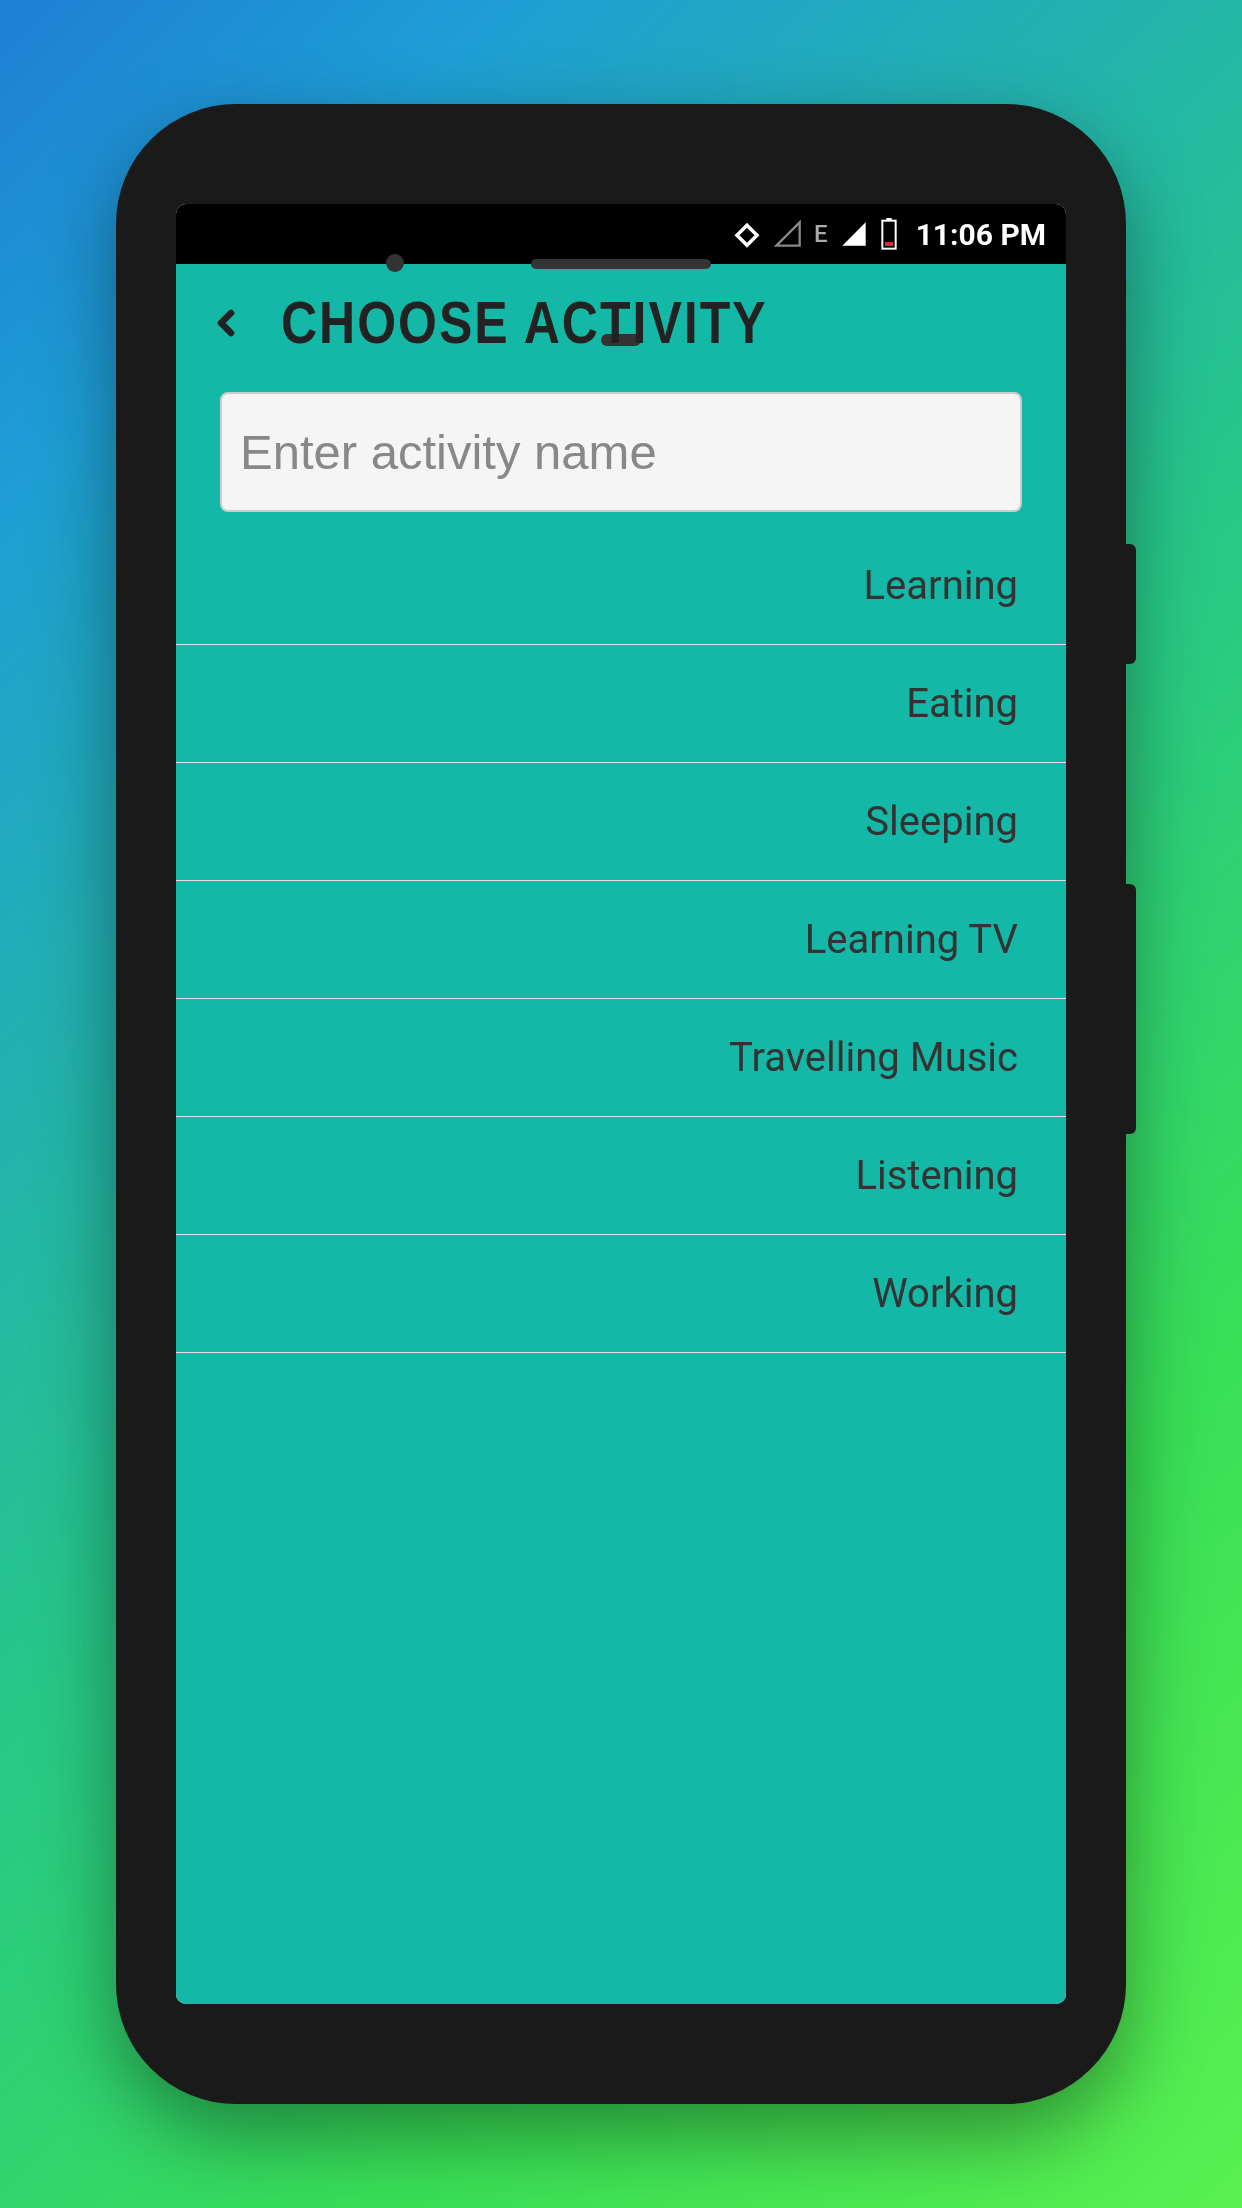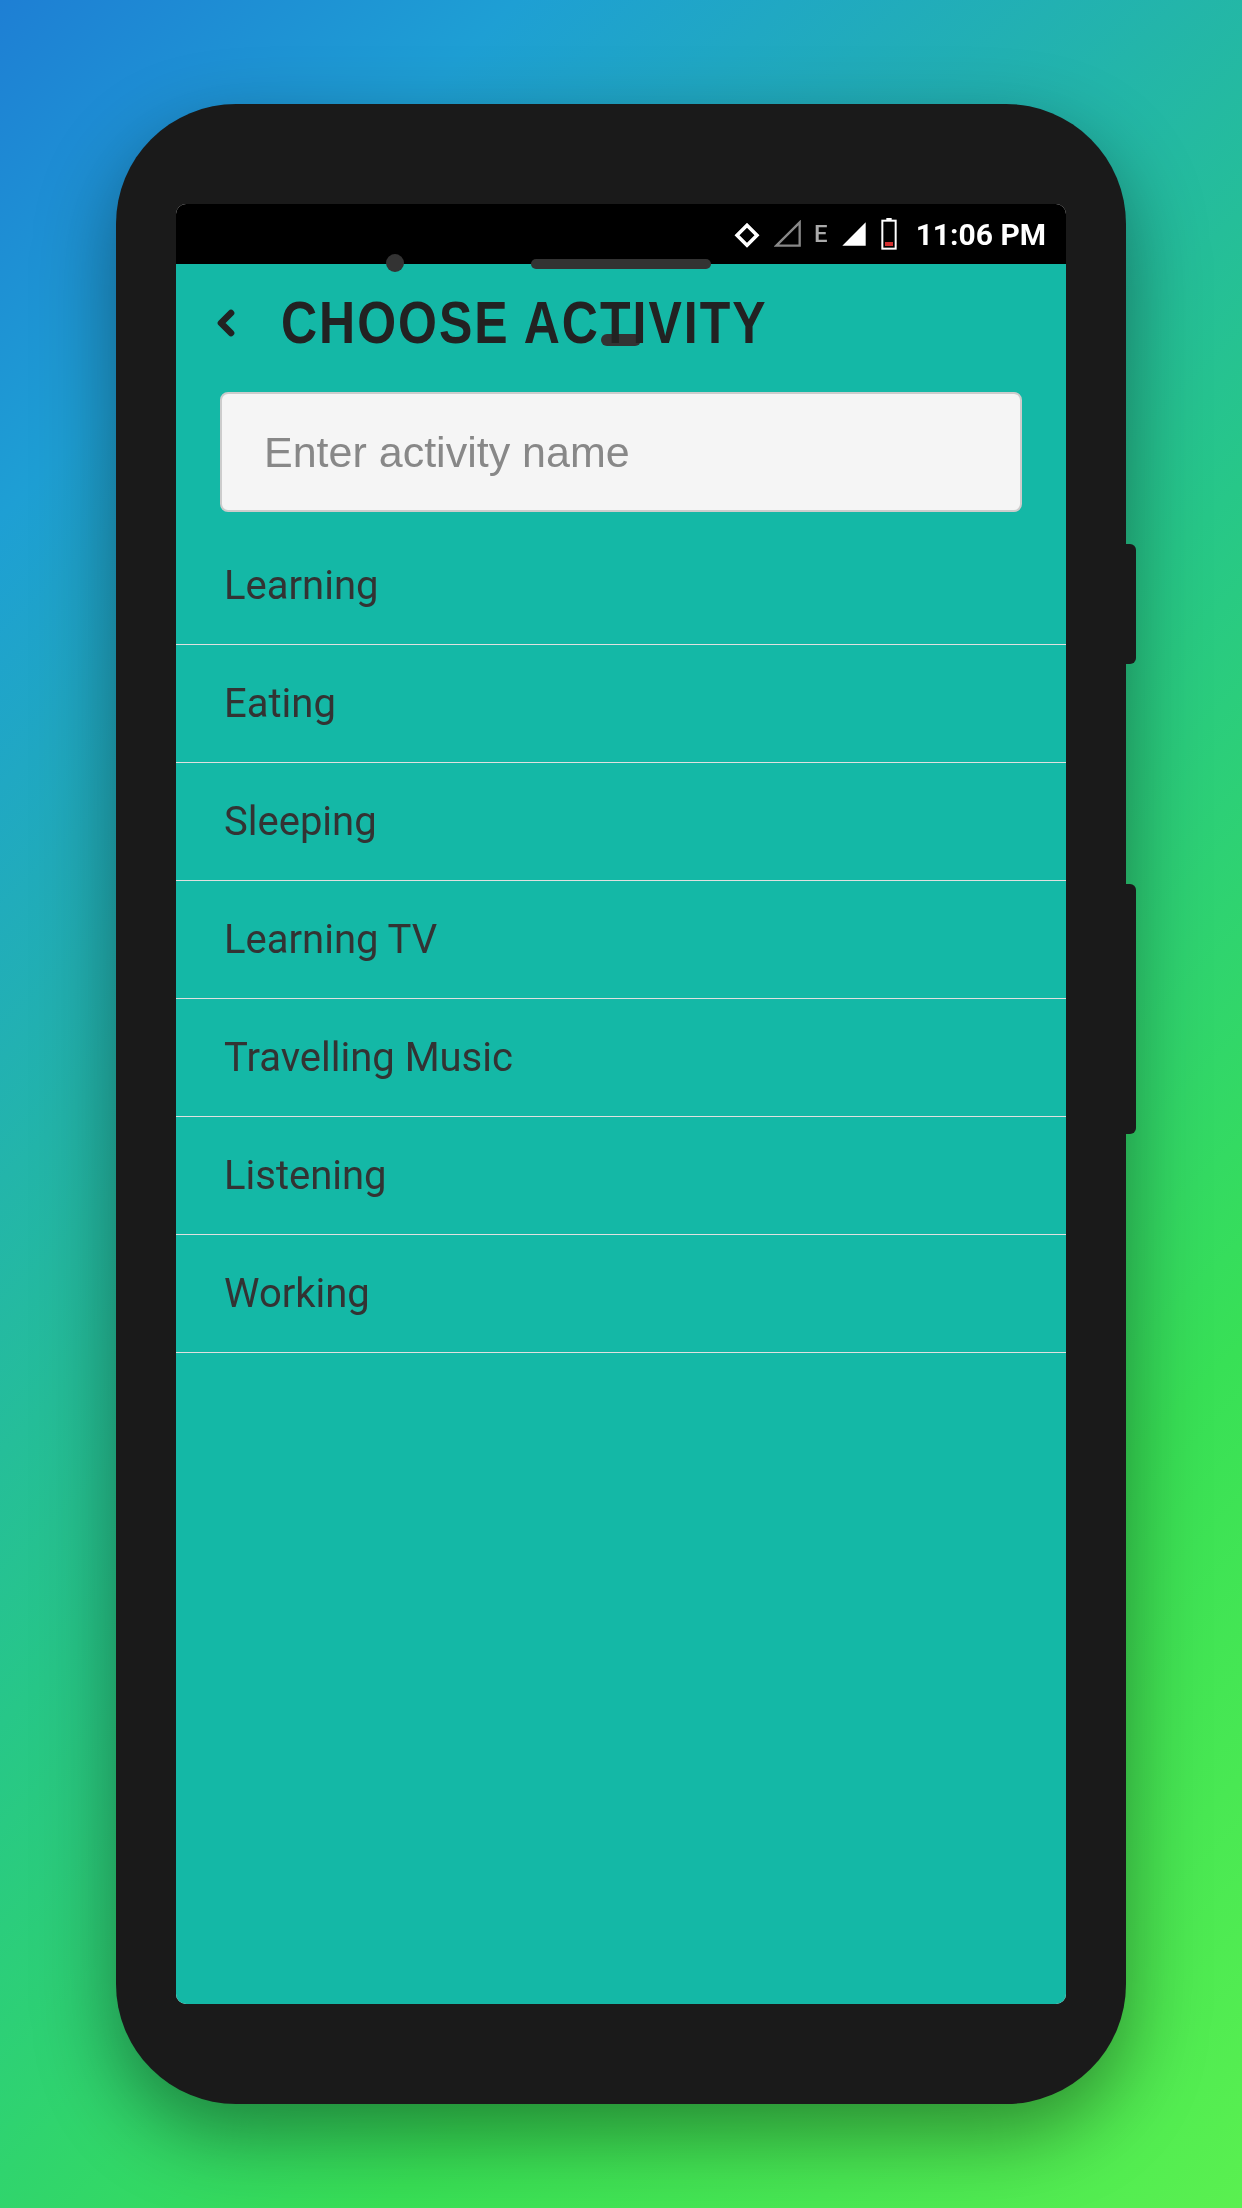--- a/index.html
+++ b/index.html
@@ -158,34 +158,35 @@
     
     .search-container {
       padding: 20px 44px 0;
     }
     
     .search-input {
       width: 100%;
       height: 120px;
       border: 2px solid #ccc;
       border-radius: 8px;
-      padding: 0 42px;
-      font-size: 43px;
+      padding: 0 18px;
+      font-size: 49px;
       background: #f5f5f5;
       color: #444;
     }
     
     .search-input::placeholder {
       color: #888;
     }
     
     .activity-list {
       display: flex;
       flex-direction: column;
       margin-top: 15px;
+      text-align: right;
     }
     
     .activity-item {
       padding: 35px 48px;
       border-bottom: 1px solid #e0e0e0;
       cursor: pointer;
     }
     
     .activity-label {
       font-size: 40px;

